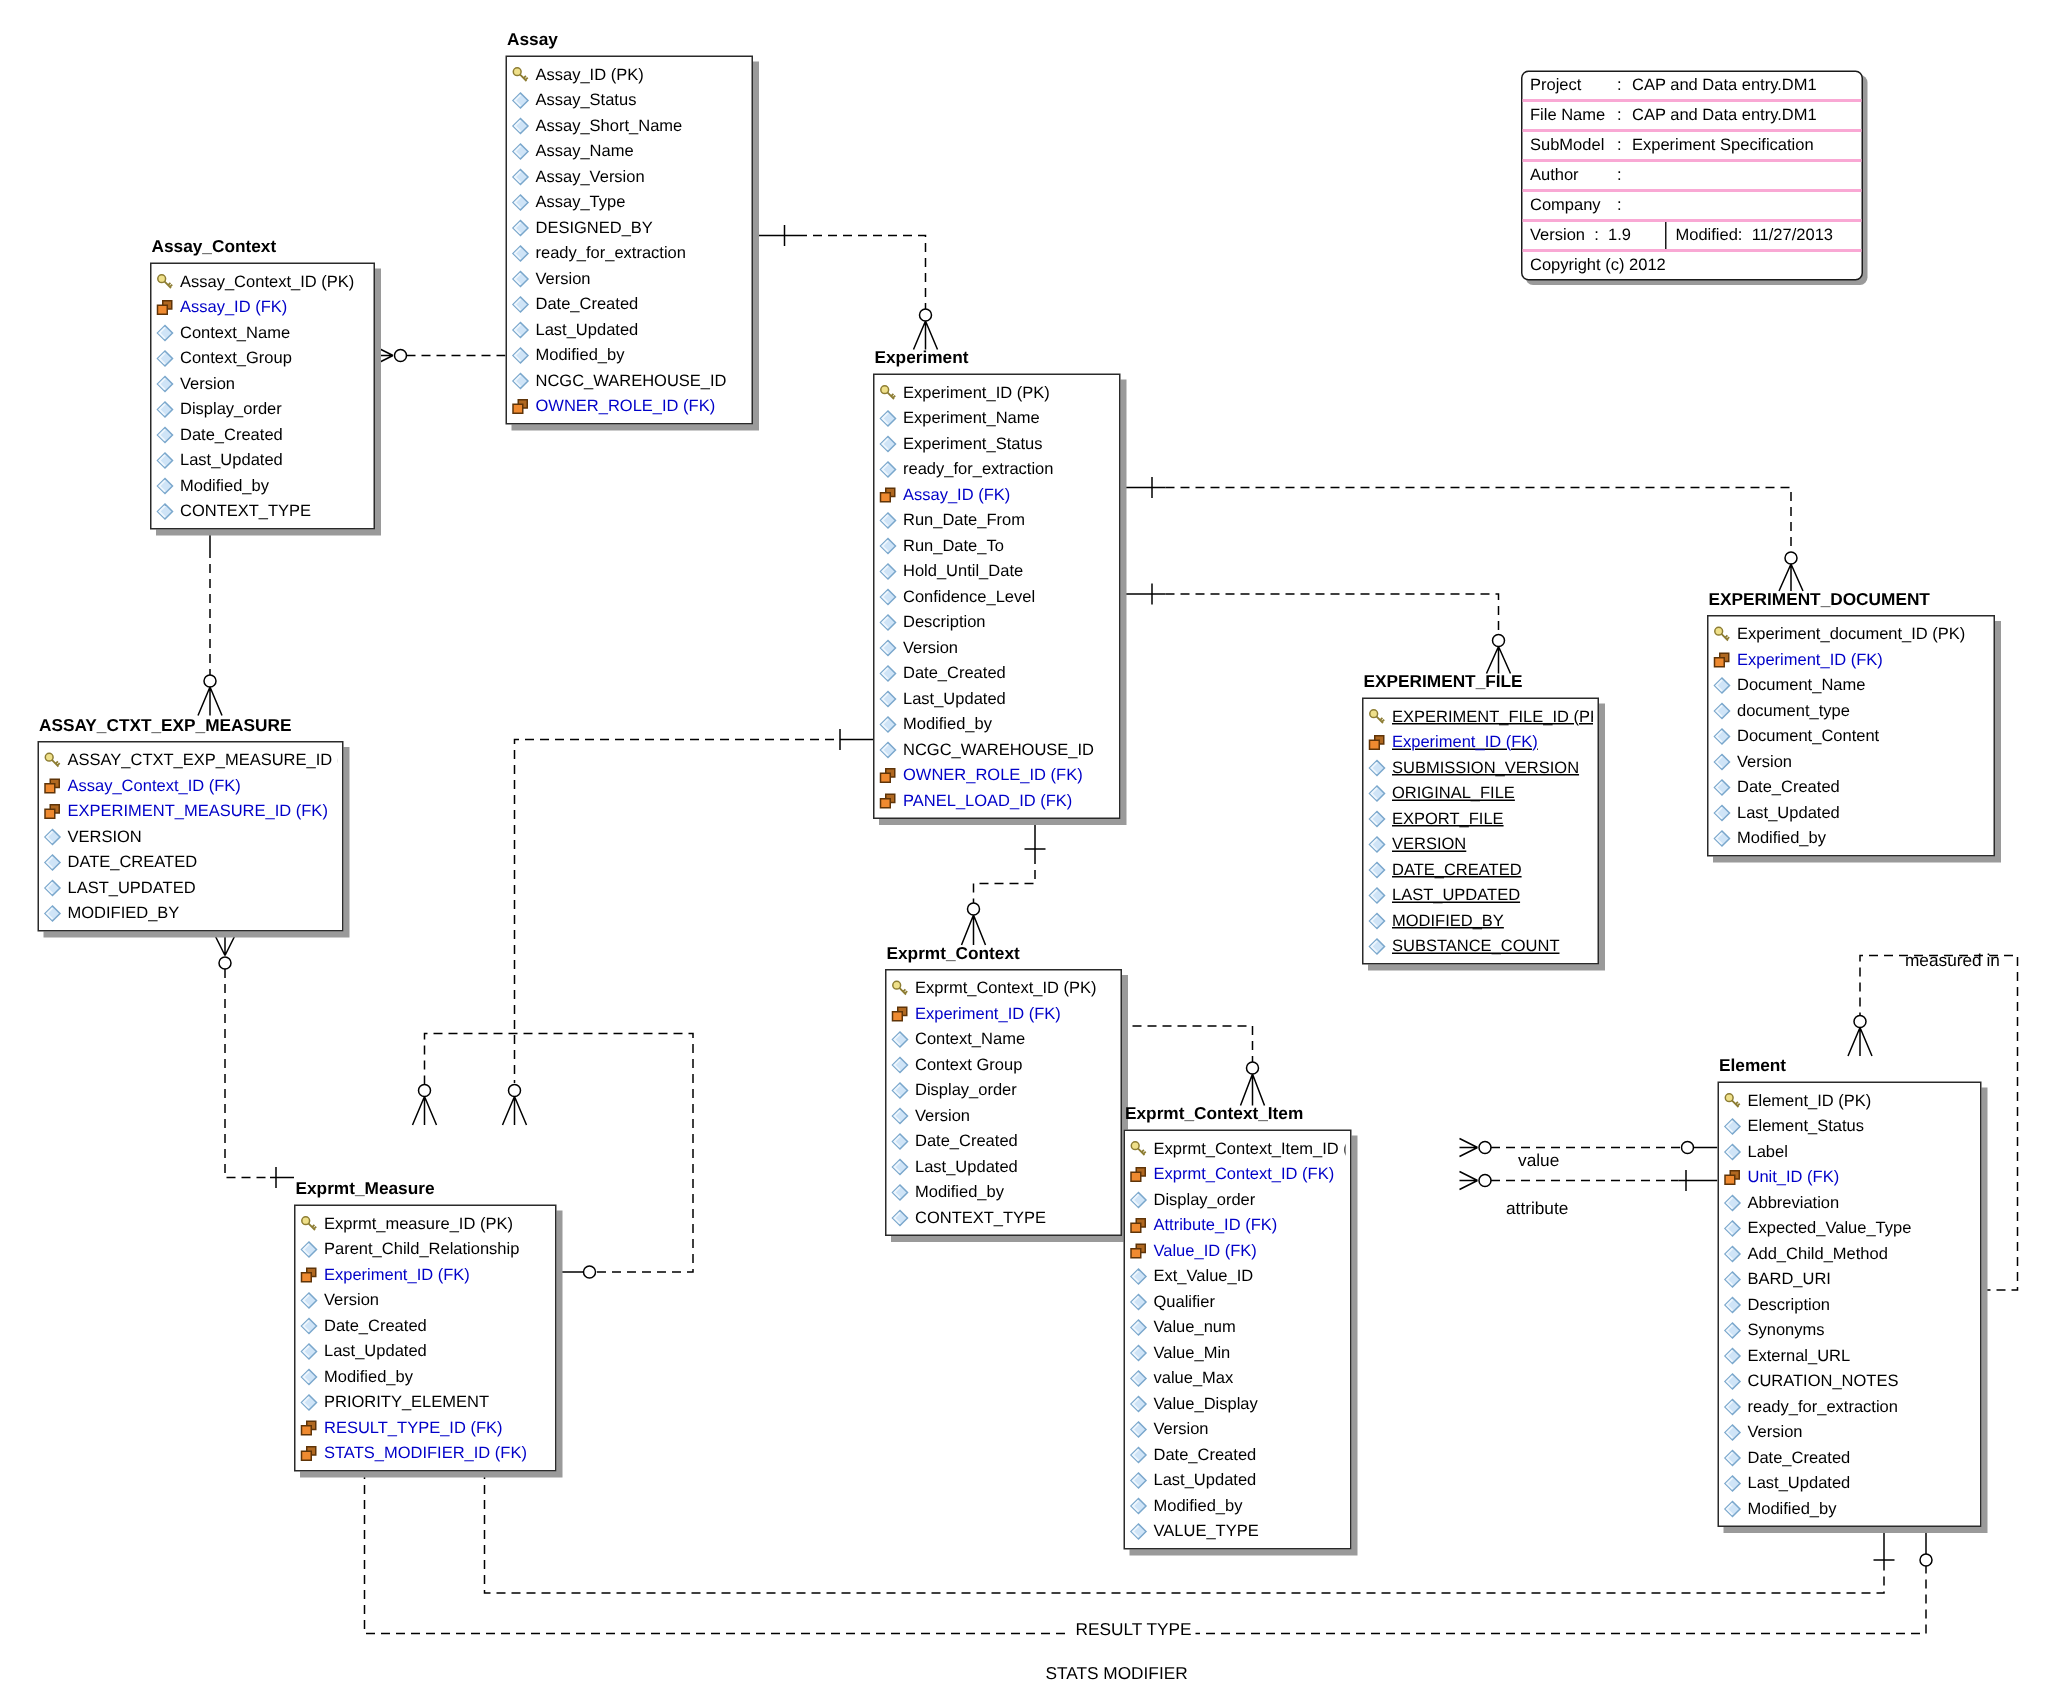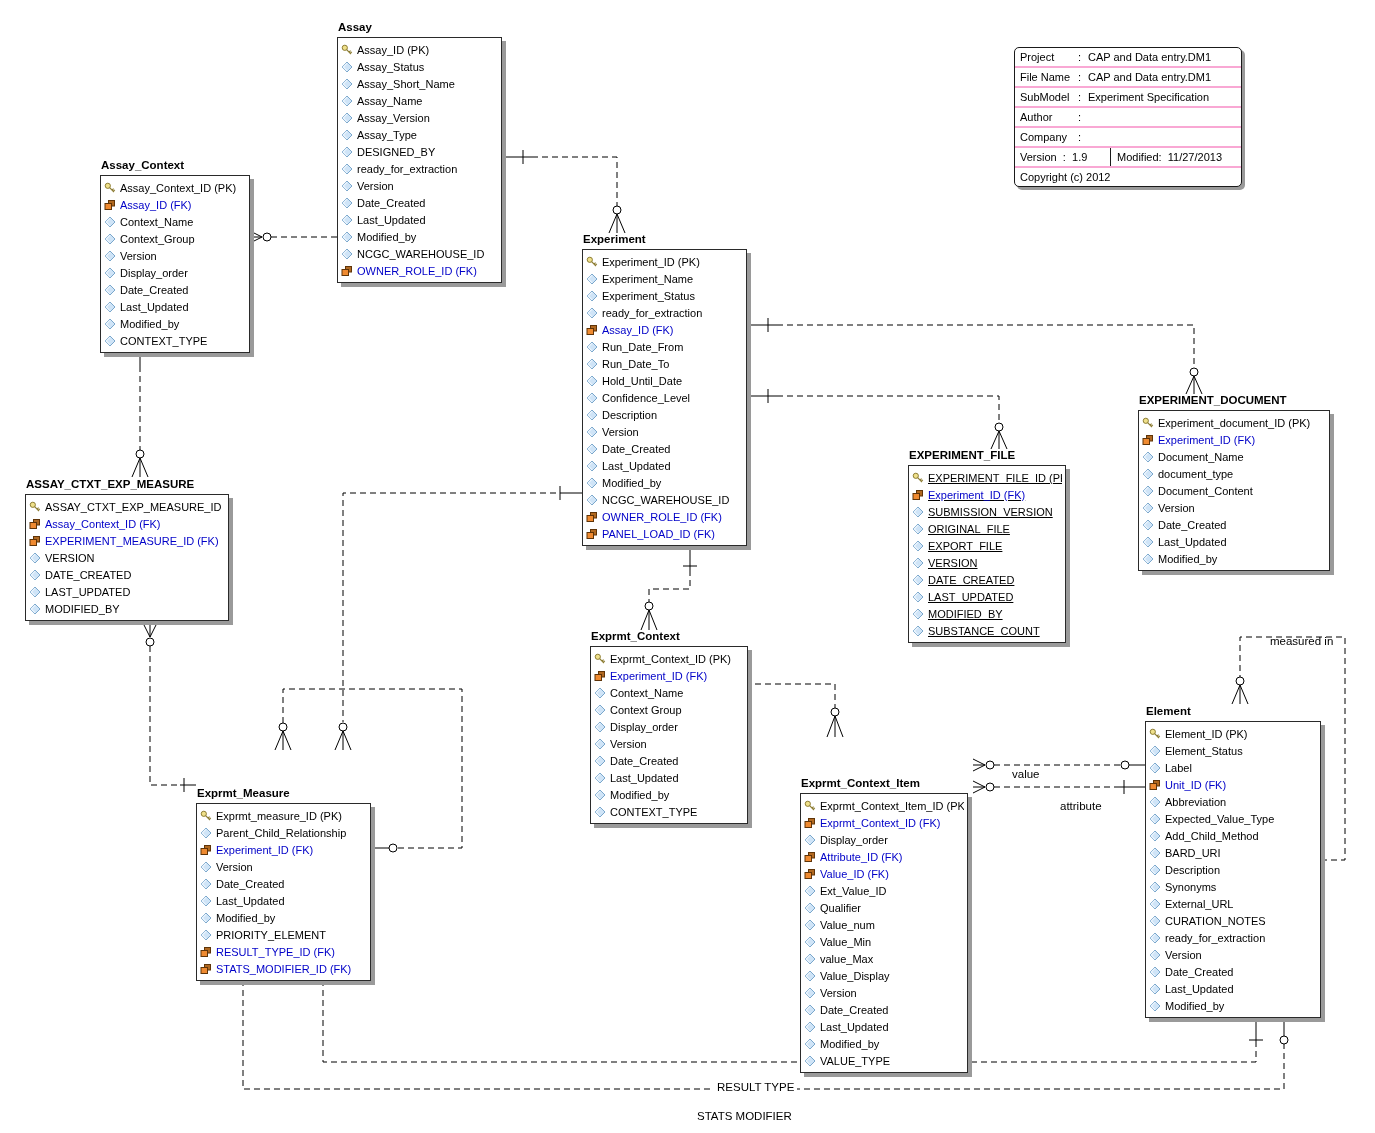--- a/index.html
+++ b/index.html
@@ -155,21 +155,21 @@
     <g>
       <path d="M235,945 L243,961 M243,945 L243,961 M251,945 L243,961"></path>
       <circle cx="243" cy="966" r="4"></circle>
       <path class="dash" d="M243,970 L243,1089 L1284,1089 L1284,1044"></path>
       <circle cx="1284" cy="1040" r="4"></circle>
       <path d="M1284,1036 L1284,1018"></path>
     </g>
   </svg>
 
   <div class="rel-label" style="left:1012px;top:768px;">value</div>
-  <div class="rel-label" style="left:1060px;top:800px;">attribute</div>
+  <div class="rel-label" style="left:1004px;top:800px;">attribute</div>
   <div class="rel-label" style="left:1270px;top:635px;">measured in</div>
   <div class="rel-label onlines" style="left:714px;top:1081px;">RESULT TYPE</div>
   <div class="rel-label" style="left:697px;top:1110px;">STATS MODIFIER</div>
 
   <div id="infobox">
     <div class="inforow">
       <span class="ilabel">Project</span>
       <span class="icolon">:</span>
       <span class="ivalue">CAP and Data entry.DM1</span>
     </div>
@@ -844,21 +844,21 @@
         </div>
         <div class="row fk">
           <span class="icon"><svg width="12" height="12" viewBox="0 0 12 12">
               <rect x="4.5" y="1.5" width="6" height="5.5" fill="#b06820" stroke="#5f3408" stroke-width="1"></rect>
               <rect x="1" y="4.5" width="6.5" height="6" fill="#ef8a30" stroke="#5f3408" stroke-width="1"></rect>
             </svg></span>
           <span class="attr-text">STATS_MODIFIER_ID (FK)</span>
         </div>
       </div>
     </div>
-    <div class="entity" style="left: 800px; top: 753px; width: 168px; margin-top: 40px;">
+    <div class="entity" style="left: 749px; top: 753px; width: 152px;">
       <div class="etitle">Exprmt_Context_Item</div>
       <div class="ebox">
         <div class="row">
           <span class="icon"><svg width="12" height="12" viewBox="0 0 12 12">
               <circle cx="3.8" cy="3.8" r="2.6" fill="#efe08a" stroke="#8d7d33" stroke-width="1"></circle>
               <path d="M5.6,5.6 L10,10 M8.1,8.1 L9.6,6.6 M9.3,9.3 L10.8,7.8" stroke="#8d7d33" stroke-width="1.2" fill="none"></path>
             </svg></span>
           <span class="attr-text">Exprmt_Context_Item_ID (PK)</span>
         </div>
         <div class="row fk">

